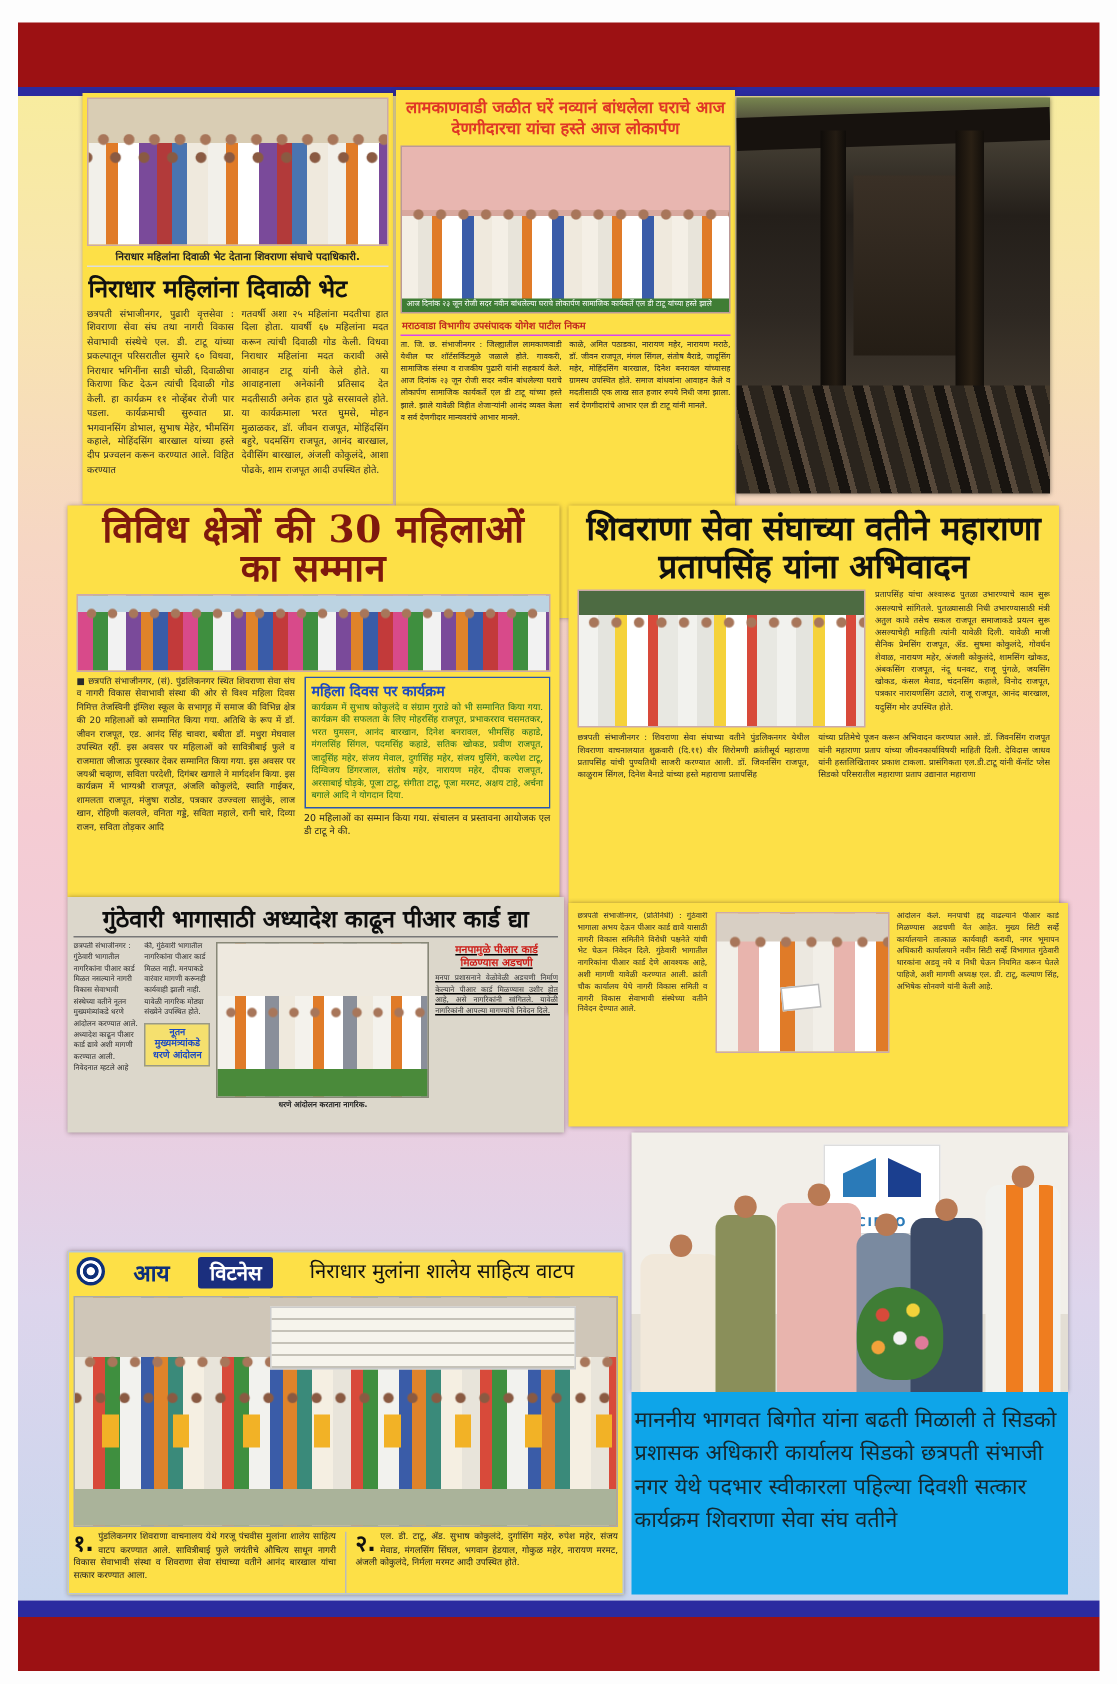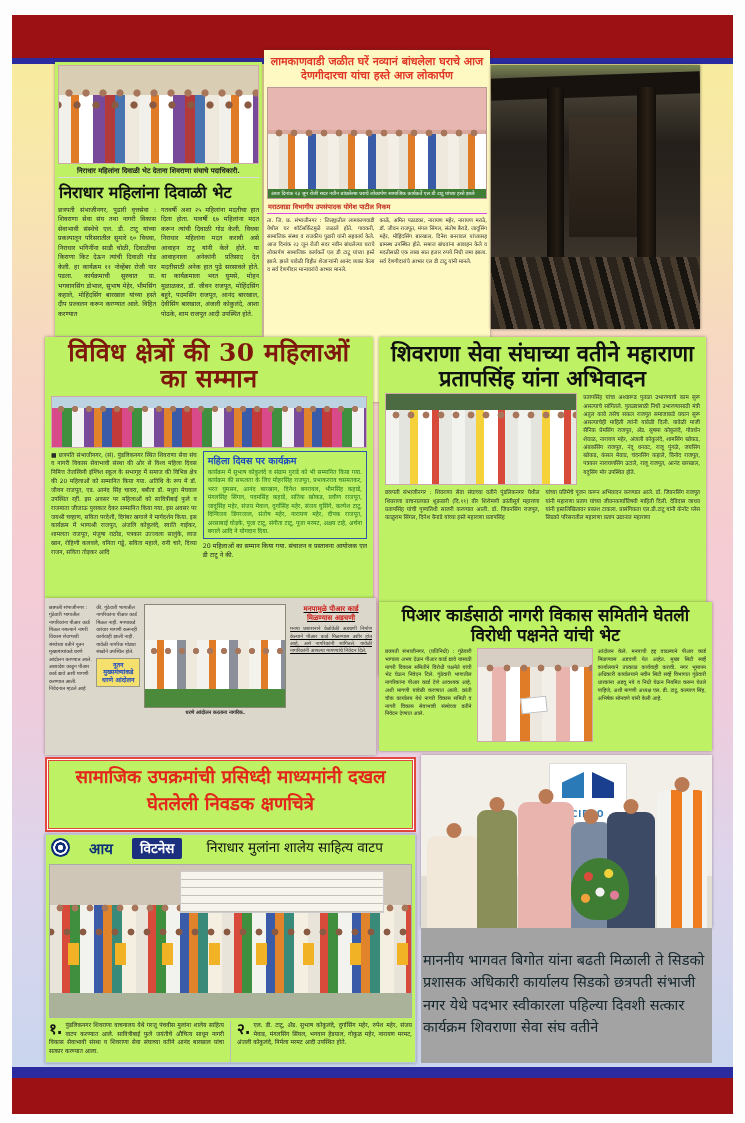--- a/index.html
+++ b/index.html
@@ -6,40 +6,40 @@
   #page{position:relative;width:745px;height:1123px;background:#fdfdfd;overflow:hidden;
         font-family:"DejaVu Sans","Liberation Sans",sans-serif;}
   
   .band-top-red{position:absolute;left:12px;top:15px;width:721px;height:43px;background:#9c1113;}
   .band-top-blue{position:absolute;left:12px;top:58px;width:721px;height:6px;background:#2b2ba0;}
   .canvas{position:absolute;left:12px;top:64px;width:721px;height:1003px;
     background:linear-gradient(180deg,#f8ec9f 0%,#f8e6ae 12%,#f6d6c4 30%,#f5ccd3 48%,#efccdc 63%,#ddd5ec 80%,#c9d6ee 100%);}
   .band-bot-blue{position:absolute;left:12px;top:1067px;width:721px;height:11px;background:#2b2ba0;}
   .band-bot-red{position:absolute;left:12px;top:1078px;width:721px;height:36px;background:#9c1113;}
 
-  .clip{position:absolute;background:#bef264;box-shadow:0 0 3px rgba(60,40,40,.45);overflow:hidden;box-sizing:border-box;}
+  .clip{position:absolute;background:#fde047;box-shadow:0 0 3px rgba(60,40,40,.45);overflow:hidden;box-sizing:border-box;}
   .jt{text-align:justify;color:#2a2a2a;}
   .cols2{display:flex;gap:5px;}
   .cols2>div{flex:1;}
 
   
   .clip-diwali{left:55px;top:62px;width:207px;height:274px;padding:3px;}
   .ph-diwali{height:97px;border:1px solid #caa;
     background:
       radial-gradient(circle at 8px 5px,#a8765a 3.2px,transparent 4px) 2px 22px / 17px 15px repeat-x,
       radial-gradient(circle at 8px 5px,#8a5a42 3.2px,transparent 4px) 10px 34px / 19px 15px repeat-x,
       linear-gradient(180deg,#d9cdb4 0 30%,transparent 30%),
       repeating-linear-gradient(90deg,#f2f0ea 0 12px,#e07b28 12px 20px,#fff 20px 34px,#7a4a9a 34px 46px,#b23a3a 46px 56px,#4a74b0 56px 66px,#efe9dd 66px 80px);}
   .cap-diwali{font-size:6.8px;font-weight:bold;text-align:center;color:#222;padding:2px 0;border-bottom:1px solid #ddd;}
   .hl-diwali{font-family:"DejaVu Serif","Liberation Serif",serif;font-size:16px;font-weight:bold;color:#111;
     white-space:nowrap;padding:3px 0 2px 1px;}
   .body-diwali{font-size:6.3px;line-height:1.5;height:138px;overflow:hidden;}
 
   
-  .clip-lokarpan{left:264px;top:50px;width:226px;height:352px;padding:3px;background:#fef9c3;}
+  .clip-lokarpan{left:264px;top:60px;width:226px;height:352px;padding:3px;background:#fde047;}
   .hl-lokarpan{color:#e03726;font-weight:bold;font-size:11px;text-align:center;line-height:1.3;padding:2px 3px 3px;}
   .ph-lokarpan{position:relative;height:110px;border:1px solid #b99;
     background:
       radial-gradient(circle at 8px 5px,#a8765a 3px,transparent 3.8px) 3px 40px / 15px 14px repeat-x,
       linear-gradient(180deg,#e8b6b0 0 38%,#d8a89e 38% 42%,transparent 42%),
       repeating-linear-gradient(90deg,#f4efe6 0 11px,#e8e4da 11px 20px,#e07b28 20px 27px,#fff 27px 40px,#3a5ca8 40px 48px,#efe9dd 48px 60px);}
   .ph-lokarpan-cap{position:absolute;left:0;right:0;bottom:0;background:#3f7d35;color:#fff;font-size:5px;
     padding:1.5px 3px;line-height:1.2;}
   .byline-lokarpan{color:#c2281e;font-size:6.5px;font-weight:bold;padding:3px 1px 2px;border-bottom:1px solid #d946ef;}
   .body-lokarpan{font-size:5.3px;line-height:1.55;height:112px;overflow:hidden;margin-top:2px;color:#3a3a3a;}
@@ -166,22 +166,22 @@
   .p6{left:236px;width:50px;height:138px;
     background:linear-gradient(90deg,#f2f2ee 0 28%,#ef7d1f 28% 50%,#f2f2ee 50% 72%,#ef7d1f 72% 90%,#f2f2ee 90%);}
   .bouquet{position:absolute;left:150px;bottom:8px;width:58px;height:62px;border-radius:50% 50% 42% 42%;
     background:
       radial-gradient(circle at 30% 30%,#d84a3a 4px,transparent 5px),
       radial-gradient(circle at 65% 25%,#f2d23a 4px,transparent 5px),
       radial-gradient(circle at 50% 55%,#f2f2f2 4px,transparent 5px),
       radial-gradient(circle at 75% 60%,#e07b9a 4px,transparent 5px),
       radial-gradient(circle at 25% 65%,#f2a23a 4px,transparent 5px),
       #3f7d35;}
-  .cidco-note{left:421px;top:928px;width:291px;height:135px;position:absolute;background:#a3a3a3;
-    font-size:14.5px;line-height:1.55;color:#15272e;padding:21px 6px 0 2px;box-sizing:border-box;overflow:hidden;}
+  .cidco-note{left:421px;top:928px;width:291px;height:135px;position:absolute;background:#0ea5e9;
+    font-size:14.5px;line-height:1.55;color:#15272e;padding:8px 6px 0 2px;box-sizing:border-box;overflow:hidden;}
 </style>
 </head>
 <body>
 
 <div id="page">
   <div class="band-top-red"></div>
   <div class="band-top-blue"></div>
   <div class="canvas"></div>
   <div class="band-bot-blue"></div>
   <div class="band-bot-red"></div>
@@ -240,50 +240,47 @@
         <span>यावेळी माजी सैनिक प्रेमसिंग राजपूत, ॲड. सुषमा कोकुलंदे, गोवर्धन शेवाळ, नारायण महेर, अंजली कोकुलंदे, शामसिंग खोकड, अंबकसिंग राजपूत, नंदू धनवट, राजू पुंगळे, जयसिंग खोकड, कंसल मेवाड, चंदनसिंग कहाले, विनोद राजपूत, पत्रकार नारायणसिंग उटाले, राजू राजपूत, आनंद बारखाल, यदुसिंग मोर उपस्थित होते.</span>
       </div>
     </div>
     <div class="ab-row2">
       <div class="jt">छत्रपती संभाजीनगर : शिवराणा सेवा संघाच्या वतीने पुंडलिकनगर येथील शिवराणा वाचनालयात शुक्रवारी (दि.११) वीर शिरोमणी क्रांतीसूर्य महाराणा प्रतापसिंह यांची पुण्यतिथी साजरी करण्यात आली. डॉ. जिवनसिंग राजपूत, काळुराम सिंगल, दिनेश बैनाडे यांच्या हस्ते महाराणा प्रतापसिंह</div>
       <div class="jt">यांच्या प्रतिमेचे पूजन करून अभिवादन करण्यात आले. डॉ. जिवनसिंग राजपूत यांनी महाराणा प्रताप यांच्या जीवनकार्याविषयी माहिती दिली. देविदास जाधव यांनी हस्तलिखितावर प्रकाश टाकला. प्रासंगिकता एल.डी.टाटू यांनी कॅनॉट प्लेस सिडको परिसरातील महाराणा प्रताप उद्यानात महाराणा</div>
     </div>
   </div>
 
   <div class="clip clip-gunthewari">
+    <div class="hl-gunthe">गुंठेवारी भागासाठी अध्यादेश काढून पीआर कार्ड द्या</div>
     <div class="g-body">
       <div class="g-col1">
         <span class="jt">छत्रपती संभाजीनगर : गुंठेवारी भागातील नागरिकांना पीआर कार्ड मिळत नसल्याने नागरी विकास सेवाभावी संस्थेच्या वतीने नूतन मुख्यमंत्र्यांकडे धरणे आंदोलन करण्यात आले. अध्यादेश काढून पीआर कार्ड द्यावे अशी मागणी करण्यात आली. निवेदनात म्हटले आहे की, गुंठेवारी भागातील नागरिकांना पीआर कार्ड मिळत नाही. मनपाकडे वारंवार मागणी करूनही कार्यवाही झाली नाही. यावेळी नागरिक मोठ्या संख्येने उपस्थित होते.</span>
         <div class="ybox">नूतन मुख्यमंत्र्यांकडे धरणे आंदोलन</div>
       </div>
       <div class="g-mid">
         <div class="ph-gunthe"></div>
         <div class="ph-gunthe-cap">धरणे आंदोलन करताना नागरिक.</div>
       </div>
       <div class="g-col2">
         <div class="g-side-title">मनपामुळे पीआर कार्ड मिळण्यास अडचणी</div>
         <div class="g-side-text">मनपा प्रशासनाने वेळोवेळी अडचणी निर्माण केल्याने पीआर कार्ड मिळण्यास उशीर होत आहे, असे नागरिकांनी सांगितले. यावेळी नागरिकांनी आपल्या मागण्यांचे निवेदन दिले.</div>
       </div>
     </div>
   </div>
 
   <div class="clip clip-parcard">
-    <div class="hl-parcard">पिआर कार्डसाठी नागरी विकास समितीने घेतली विरोधी पक्षनेते यांची भेट</div>
     <div class="pc-row">
       <div class="pc-col c1 jt">छत्रपती संभाजीनगर, (प्रतिनिधी) : गुंठेवारी भागाला अभय देऊन पीआर कार्ड द्यावे यासाठी नागरी विकास समितीने विरोधी पक्षनेते यांची भेट घेऊन निवेदन दिले. गुंठेवारी भागातील नागरिकांना पीआर कार्ड देणे आवश्यक आहे, अशी मागणी यावेळी करण्यात आली. क्रांती चौक कार्यालय येथे नागरी विकास समिती व नागरी विकास सेवाभावी संस्थेच्या वतीने निवेदन देण्यात आले.</div>
       <div class="ph-parcard">
         <div class="pc-paper"></div>
       </div>
       <div class="pc-col c2 jt">आंदोलन केले. मनपाची हद्द वाढल्याने पीआर कार्ड मिळण्यास अडचणी येत आहेत. मुख्य सिटी सर्व्हे कार्यालयाने तात्काळ कार्यवाही करावी, नगर भूमापन अधिकारी कार्यालयाने नवीन सिटी सर्व्हे विभागात गुंठेवारी धारकांना अडवू नये व निधी घेऊन नियमित करून घेतले पाहिजे, अशी मागणी अध्यक्ष एल. डी. टाटू, कल्याण सिंह, अभिषेक सोनवणे यांनी केली आहे.</div>
     </div>
   </div>
 
-  <div class="clip clip-banner">
-    <div class="banner-text">सामाजिक उपक्रमांची प्रसिध्दी माध्यमांनी दखल घेतलेली निवडक क्षणचित्रे</div>
-  </div>
 
   <div class="clip clip-iwitness">
     <div class="iw-header">
       <span class="eye-logo"></span>
       <span class="brand-aay">आय</span>
       <span class="brand-witness">विटनेस</span>
       <span class="iw-headline">निराधार मुलांना शालेय साहित्य वाटप</span>
     </div>
     <div class="ph-iwitness">
       <div class="iw-banner"></div>

